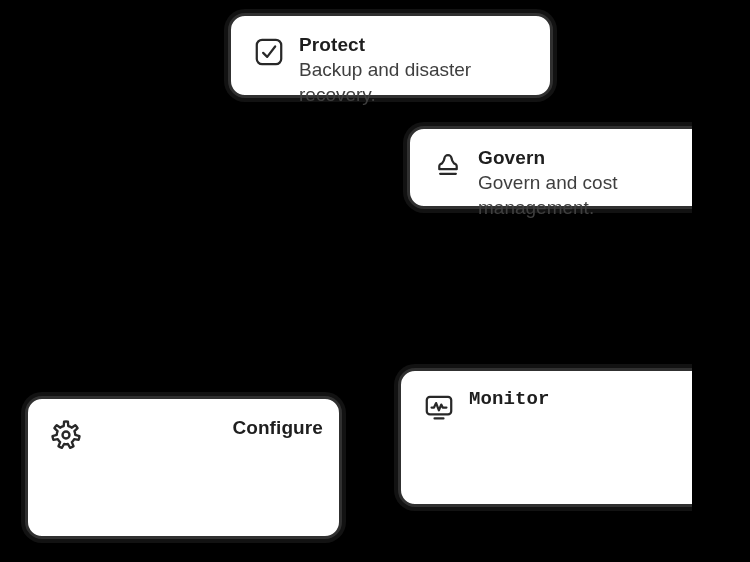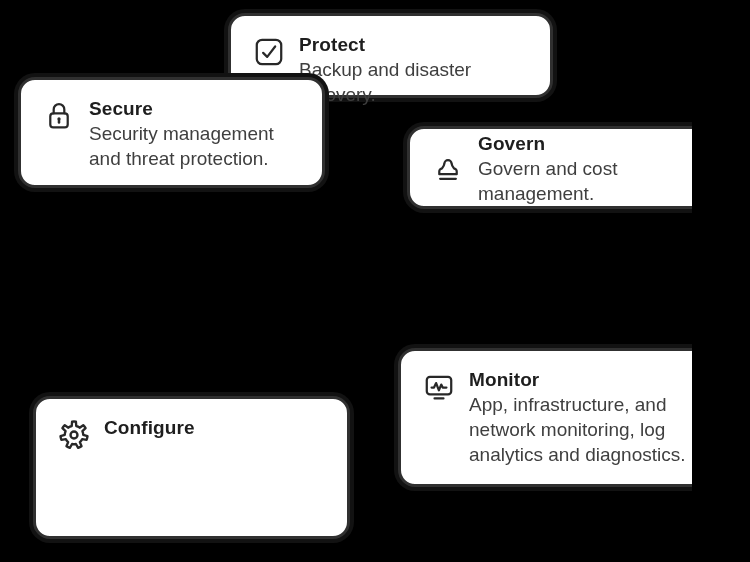--- a/index.html
+++ b/index.html
@@ -39,23 +39,23 @@
   }
   .desc{
     font-size:19px;
     font-weight:400;
     line-height:25px;
     color:#3f3f3f;
   }
   
   #card-protect  {left:228px; top:13px;  width:325px; height:85px;  z-index:1;}
   #card-secure   {left:18px;  top:77px;  width:307px; height:111px; z-index:2;}
-  #card-govern   {left:407px; top:126px; width:330px; height:83px;  z-index:1;align-items:center;}
-  #card-monitor  {left:398px; top:348px; width:320px; height:139px; z-index:1;}
-  #card-configure{left:33px;  top:396px; width:317px; height:143px; z-index:1;}
+  #card-govern   {left:407px; top:126px; width:330px; height:83px;  z-index:1;}
+  #card-monitor  {left:398px; top:368px; width:320px; height:139px; z-index:1;font-family:Liberation Mono, monospace;}
+  #card-configure{left:25px;  top:396px; width:317px; height:143px; z-index:1;justify-content:space-between;}
   .stroke{
     fill:none;
     stroke:#282828;
     stroke-width:2.1;
     stroke-linecap:round;
     stroke-linejoin:round;
   }
   .fillshape{fill:#282828;stroke:none;}
 </style>
 </head>
@@ -69,34 +69,20 @@
         <rect class="stroke" x="4.5" y="4.5" width="23" height="23" rx="5"></rect>
         <path class="stroke" d="M10.5 16.8 L14.3 20.6 L21.8 10.8"></path>
       </svg>
     </span>
     <div class="text">
       <div class="title">Protect</div>
       <div class="desc">Backup and disaster recovery.</div>
     </div>
   </div>
 
-  <div class="card" id="card-secure">
-    <span class="icon">
-      <svg width="34" height="34" viewBox="0 0 32 32">
-        <path class="stroke" d="M11 13.5 V9.8 a5 5 0 0 1 10 0 V13.5"></path>
-        <rect class="stroke" x="7.8" y="13.5" width="16.4" height="13.3" rx="2.8"></rect>
-        <circle class="fillshape" cx="16" cy="18.6" r="1.5"></circle>
-        <path class="stroke" d="M16 19.2 V22" style="stroke-width:2.4"></path>
-      </svg>
-    </span>
-    <div class="text">
-      <div class="title">Secure</div>
-      <div class="desc">Security management and threat protection.</div>
-    </div>
-  </div>
 
   <div class="card" id="card-govern">
     <span class="icon">
       <svg width="34" height="34" viewBox="0 0 32 32">
         <path class="stroke" d="M19.4 10.1 a3.4 3.4 0 1 0 -6.8 0 c-0.2 2 -1.4 3.4 -2.4 4.6 a2.5 2.5 0 0 0 -2.4 2.6 l0 2.6 l16.4 0 l0 -2.6 a2.5 2.5 0 0 0 -2.4 -2.6 c-1 -1.2 -2.2 -2.6 -2.4 -4.6 Z"></path>
         <path class="stroke" d="M8.6 24.3 h14.8"></path>
       </svg>
     </span>
     <div class="text">
       <div class="title">Govern</div>
@@ -107,21 +93,20 @@
   <div class="card" id="card-monitor">
     <span class="icon">
       <svg width="34" height="34" viewBox="0 0 32 32">
         <rect class="stroke" x="4.5" y="6.5" width="23" height="16.5" rx="3"></rect>
         <path class="stroke" d="M9 16.5 h2.3 l2 -4.2 l2.6 6.8 l2.2 -5.4 l1.4 2.8 h3.5"></path>
         <path class="stroke" d="M11.8 26.8 h8.4"></path>
       </svg>
     </span>
     <div class="text">
       <div class="title">Monitor</div>
-      <div class="desc">App, infrastructure, and network monitoring, log analytics and diagnostics.</div>
     </div>
   </div>
 
   <div class="card" id="card-configure">
     <span class="icon">
       <svg width="36" height="36" viewBox="0 0 32 32">
         <path class="stroke" d="M14.0 8.0 L14.3 4.1 A12 12 0 0 1 17.7 4.1 L18.0 8.0 A8.2 8.2 0 0 1 21.0 9.5 L24.2 7.3 A12 12 0 0 1 26.3 9.9 L23.5 12.6 A8.2 8.2 0 0 1 24.2 15.8 L28.0 17.0 A12 12 0 0 1 27.2 20.3 L23.3 19.7 A8.2 8.2 0 0 1 21.2 22.3 L22.7 26.0 A12 12 0 0 1 19.7 27.4 L17.7 24.0 A8.2 8.2 0 0 1 14.3 24.0 L12.3 27.4 A12 12 0 0 1 9.3 26.0 L10.8 22.3 A8.2 8.2 0 0 1 8.7 19.7 L4.8 20.3 A12 12 0 0 1 4.0 17.0 L7.8 15.8 A8.2 8.2 0 0 1 8.5 12.6 L5.7 9.9 A12 12 0 0 1 7.8 7.3 L11.0 9.5 A8.2 8.2 0 0 1 14.0 8.0 Z"></path>
         <circle class="stroke" cx="16" cy="16" r="3.1"></circle>
       </svg>
     </span>

